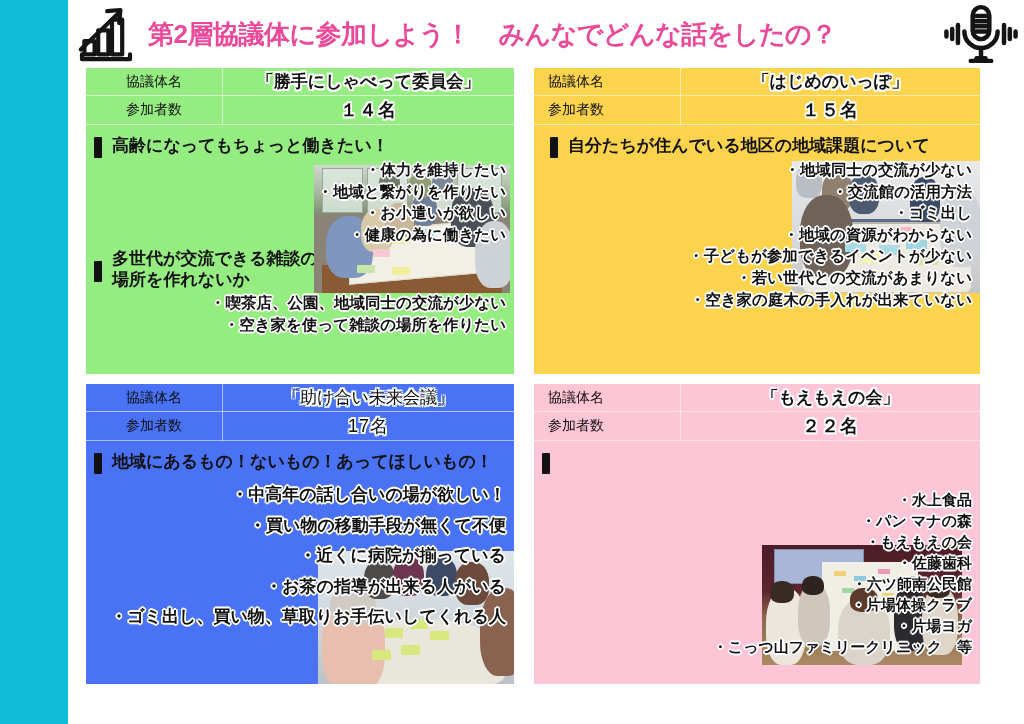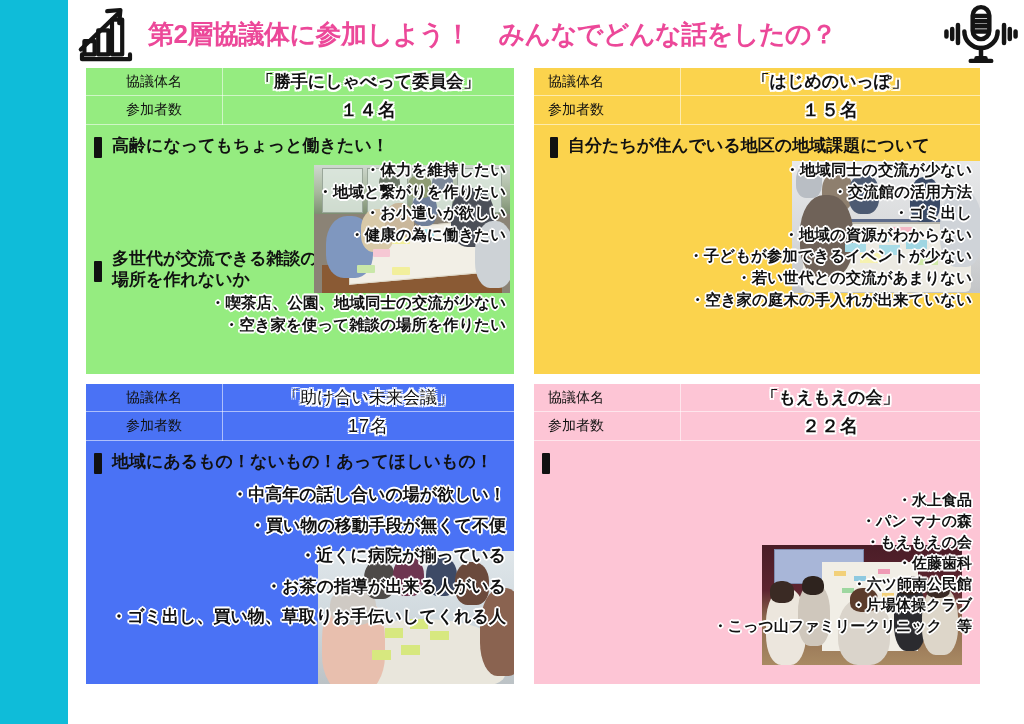--- a/index.html
+++ b/index.html
@@ -392,18 +392,19 @@
       <div class="topic">
         <span class="bar"></span>
       </div>
       <ul class="bullets ind2 sm" style="margin-top:16px;">
         <li>水上食品</li>
         <li>パン マナの森</li>
         <li>もえもえの会</li>
         <li>佐藤歯科</li>
         <li>六ツ師南公民館</li>
         <li>片場体操クラブ</li>
+        <li>片場ヨガ</li>
         <li>こっつ山ファミリークリニック　等</li>
       </ul>
     </div>
   </div>
 
 </div>
 
 </body></html>

